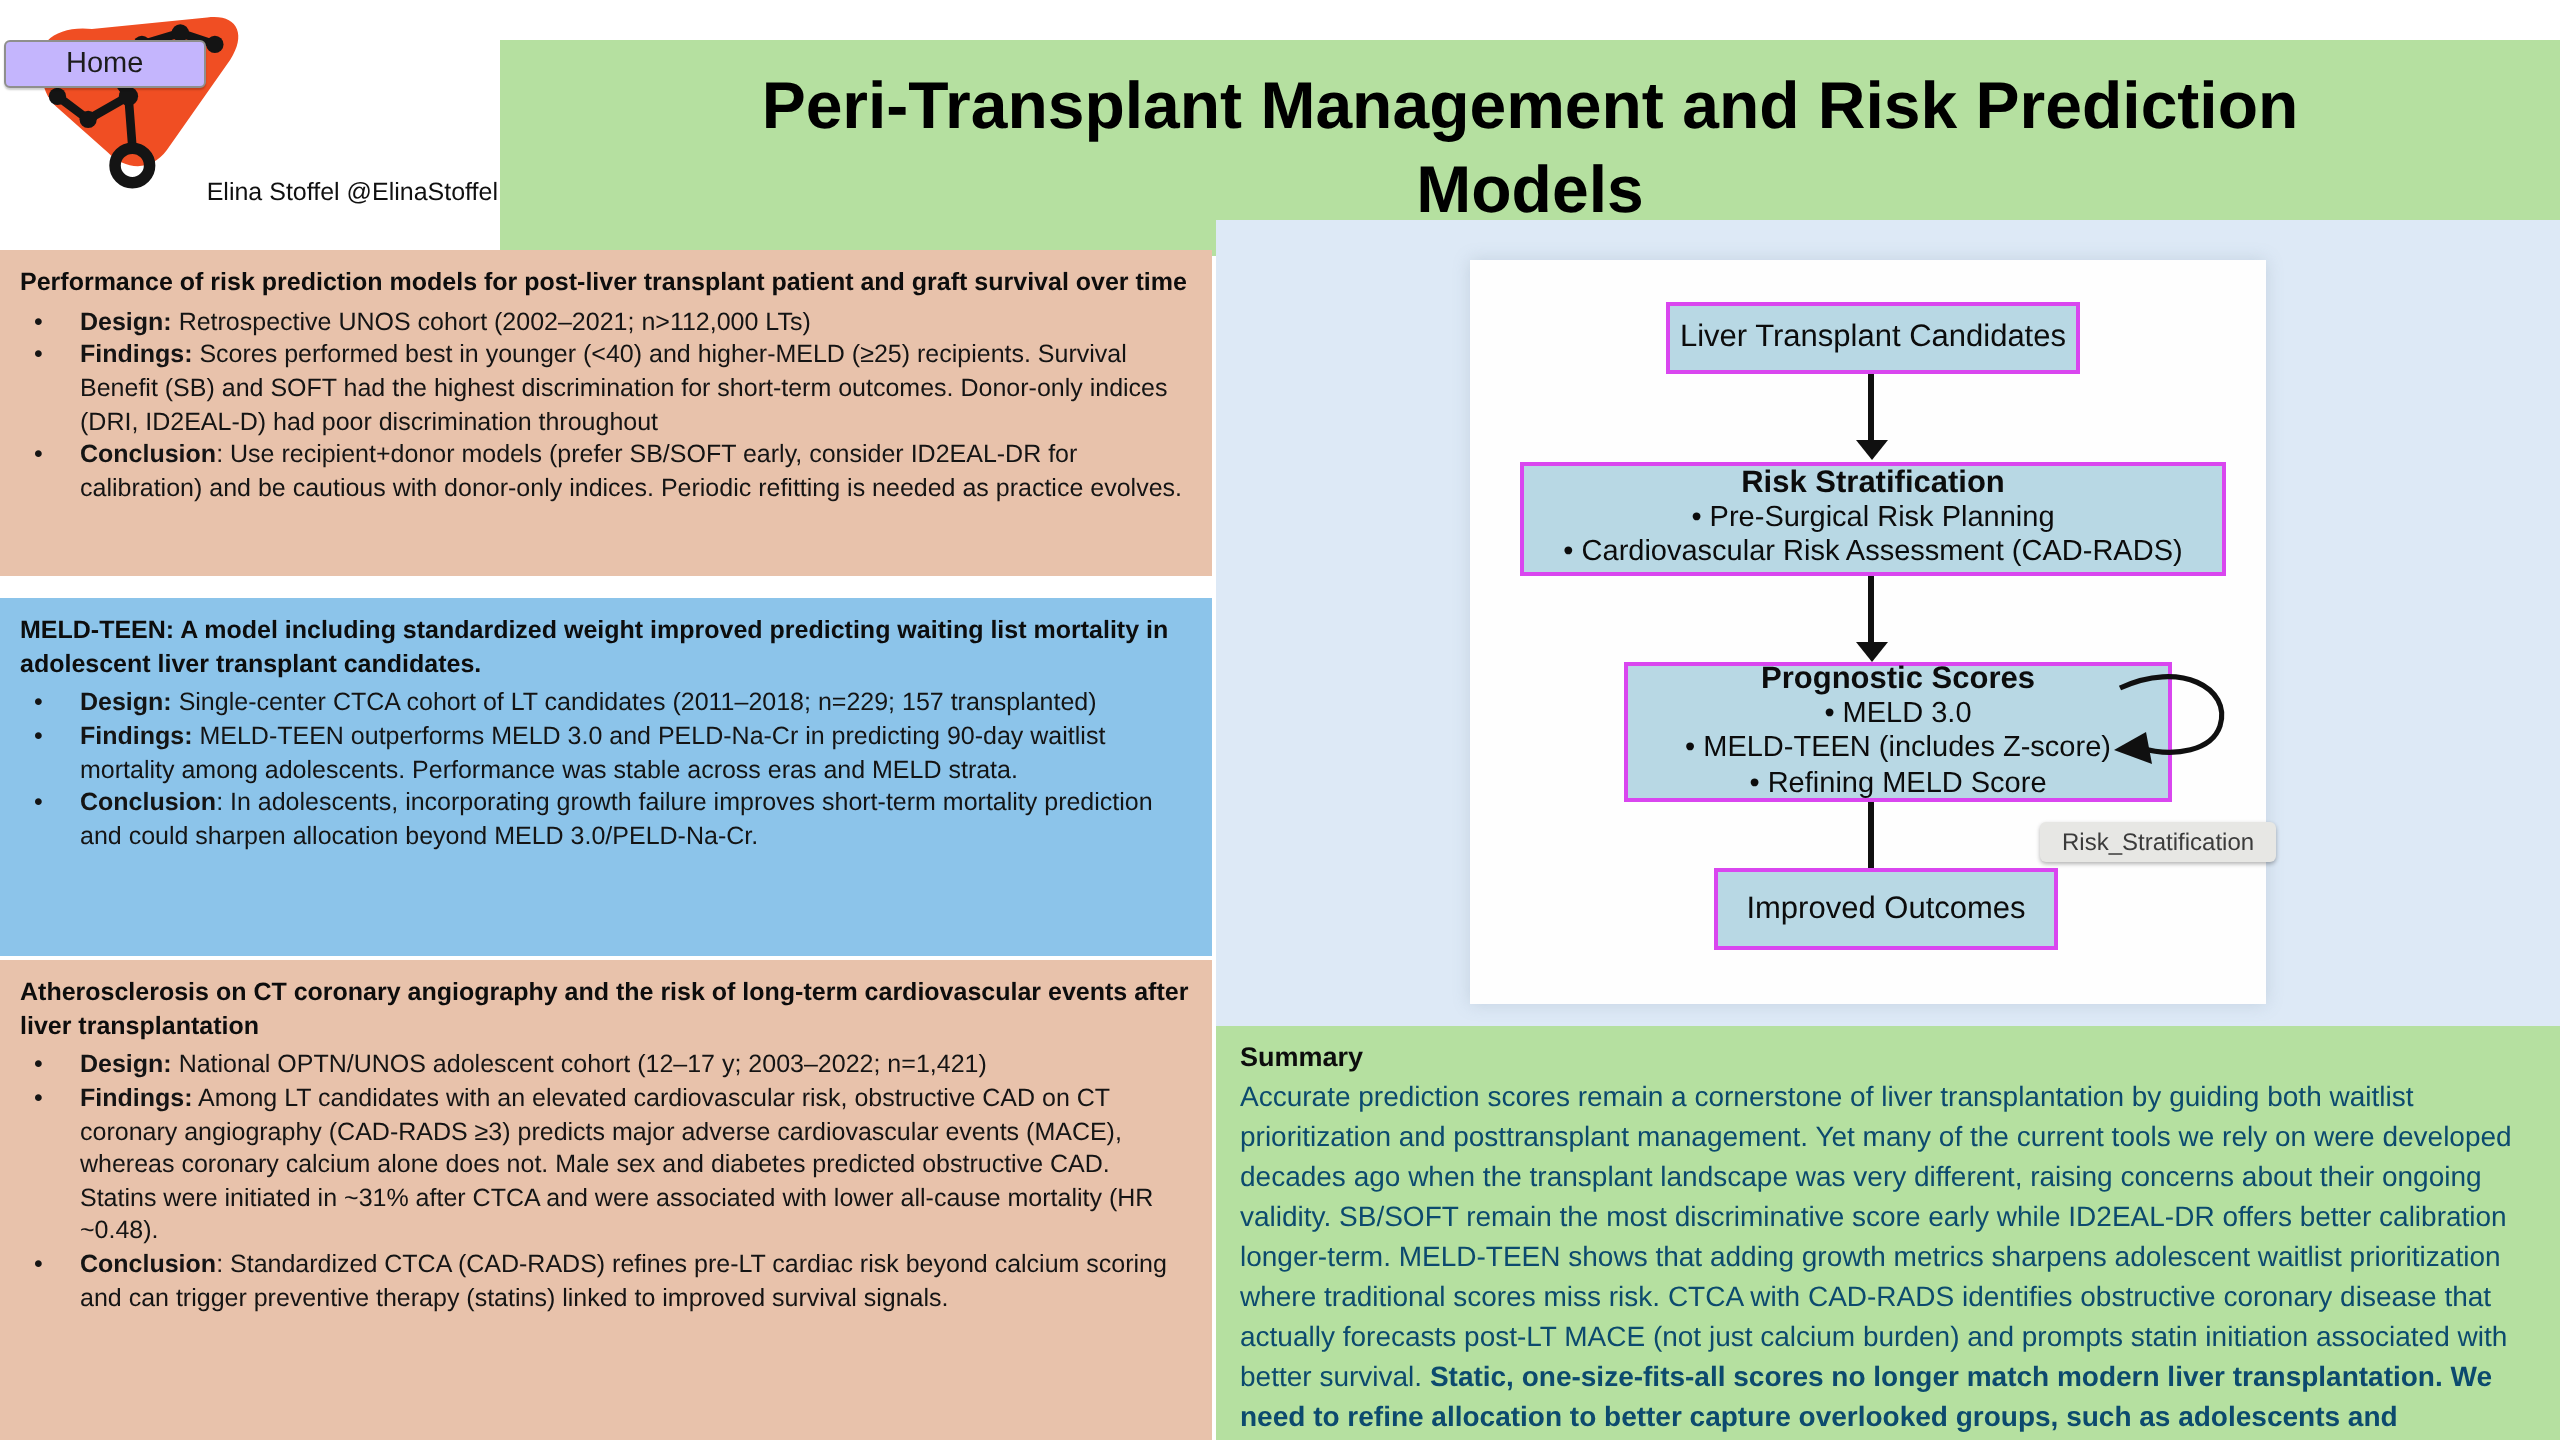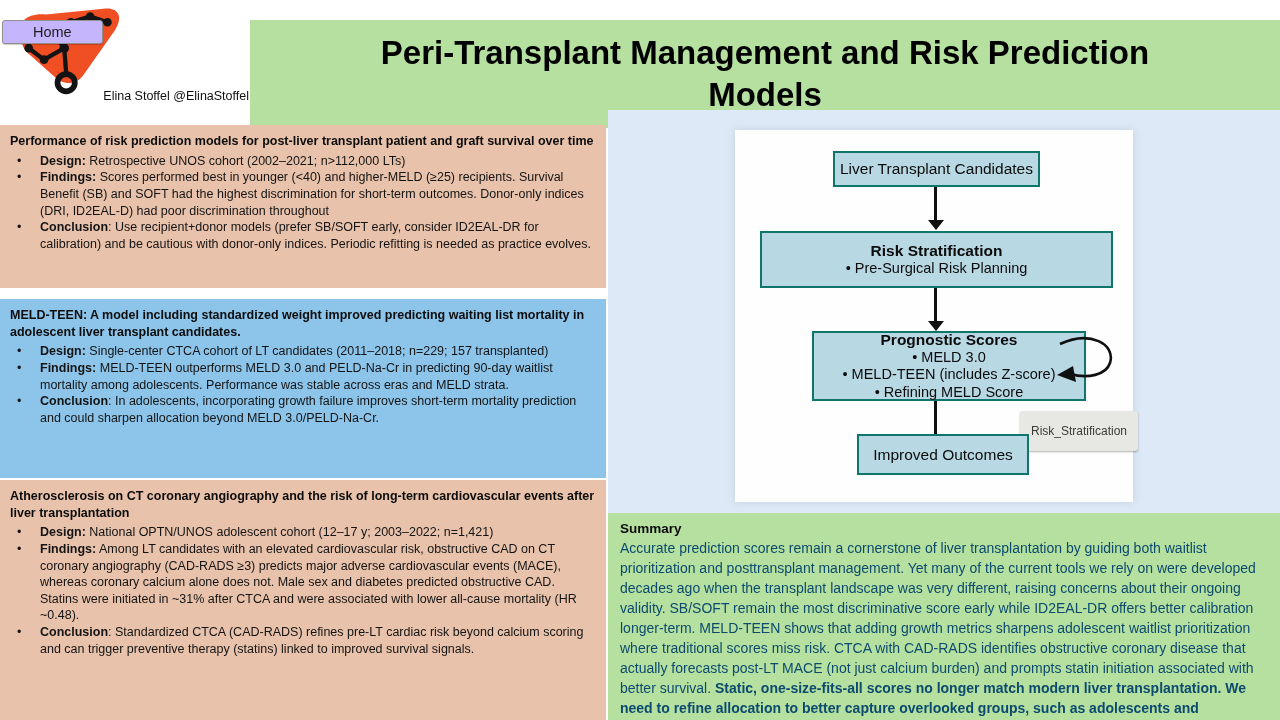--- a/index.html
+++ b/index.html
@@ -45,42 +45,42 @@
   .study-box.blue{background:var(--blue)}
   .study-title{font-size:12.5px;font-weight:bold;line-height:1.33;margin:0 0 3px 0;color:#0d0d0d}
   .bullet{display:flex;font-size:12.5px;line-height:1.33;color:#141414}
   .bullet .dot{width:30px;padding-left:7px;flex:none}
   .bullet .btxt{flex:1}
 
   
   #right-panel{position:absolute;left:608px;top:110px;width:672px;height:403px;background:var(--panel-blue)}
   #chart-area{position:absolute;left:127px;top:20px;width:398px;height:372px;background:#fefefe;box-shadow:0 0 8px rgba(120,140,160,.25)}
   .fnode{
-    position:absolute;background:var(--node-fill);border:2px solid #0f766e;
+    position:absolute;background:var(--node-fill);border:2px solid #d946ef;
     display:flex;flex-direction:column;align-items:center;justify-content:center;text-align:center;
   }
   .fnode-title{font-size:15.5px;line-height:1.15;color:#0c0c0c}
   .fnode.bold-title .fnode-title{font-weight:bold}
   .fline{font-size:14.5px;line-height:1.2;color:#0c0c0c}
   #fnode-0{left:98px;top:21px;width:207px;height:36px}
   #fnode-1{left:25px;top:101px;width:353px;height:57px}
   #fnode-2{left:77px;top:201px;width:274px;height:70px}
   #fnode-3{left:122px;top:304px;width:172px;height:41px}
   .varrow{position:absolute;left:199px;width:3px;background:#101010}
   .varrow::after{
     content:"";position:absolute;left:-6.5px;bottom:-9px;
     border-left:8px solid transparent;border-right:8px solid transparent;border-top:10px solid #101010;
   }
   #arrow-0{top:57px;height:34px}
   #arrow-1{top:158px;height:34px}
   #arrow-2{top:271px;height:37px}
   #loop-arrow{position:absolute;left:321px;top:206px;width:64px;height:54px}
   #flow-tag{
     position:absolute;left:285px;top:281px;background:#e7e7e4;border-radius:3px;
-    padding:13px 11px;font-size:12px;color:#3b3b3b;box-shadow:0 1px 2px rgba(0,0,0,.3);white-space:nowrap;
+    padding:3px 11px;font-size:12px;color:#3b3b3b;box-shadow:0 1px 2px rgba(0,0,0,.3);white-space:nowrap;
   }
 
   
   #summary-panel{position:absolute;left:608px;top:513px;width:672px;height:207px;background:var(--green);padding:8px 14px 6px 12px}
   #summary-heading{font-size:13.5px;font-weight:bold;margin:0 0 2px 0;color:#0d0d0d}
   #summary-text{font-size:14px;line-height:1.43;margin:0;color:#0c4a6e}
   #summary-text .bold-tail{font-weight:bold}
 </style>
 </head>
 <body>
@@ -165,20 +165,21 @@
   <div id="chart-area">
 
     <div class="fnode" id="fnode-0">
         <div class="fnode-title">Liver Transplant Candidates</div>
       </div>
     <div class="varrow" id="arrow-0"></div>
 
     <div class="fnode bold-title" id="fnode-1">
         <div class="fnode-title">Risk Stratification</div>
         <div class="fline">• Pre-Surgical Risk Planning</div>
+        <div class="fline">• Cardiovascular Risk Assessment (CAD-RADS)</div>
       </div>
     <div class="varrow" id="arrow-1"></div>
 
     <div class="fnode bold-title" id="fnode-2">
         <div class="fnode-title">Prognostic Scores</div>
         <div class="fline">• MELD 3.0</div>
         <div class="fline">• MELD-TEEN (includes Z-score)</div>
         <div class="fline">• Refining MELD Score</div>
       </div>
     <svg id="loop-arrow" viewBox="0 0 64 54" xmlns="http://www.w3.org/2000/svg">

